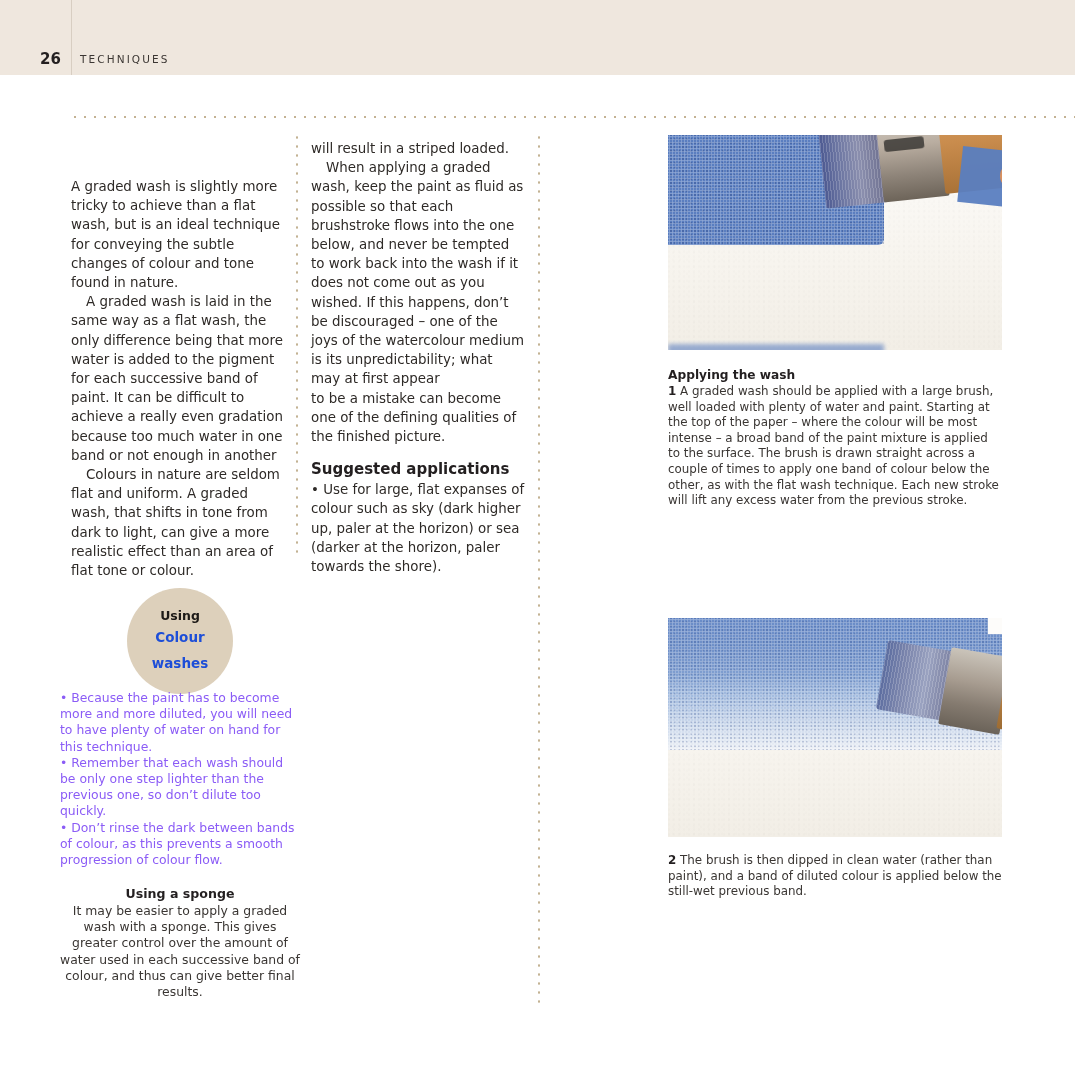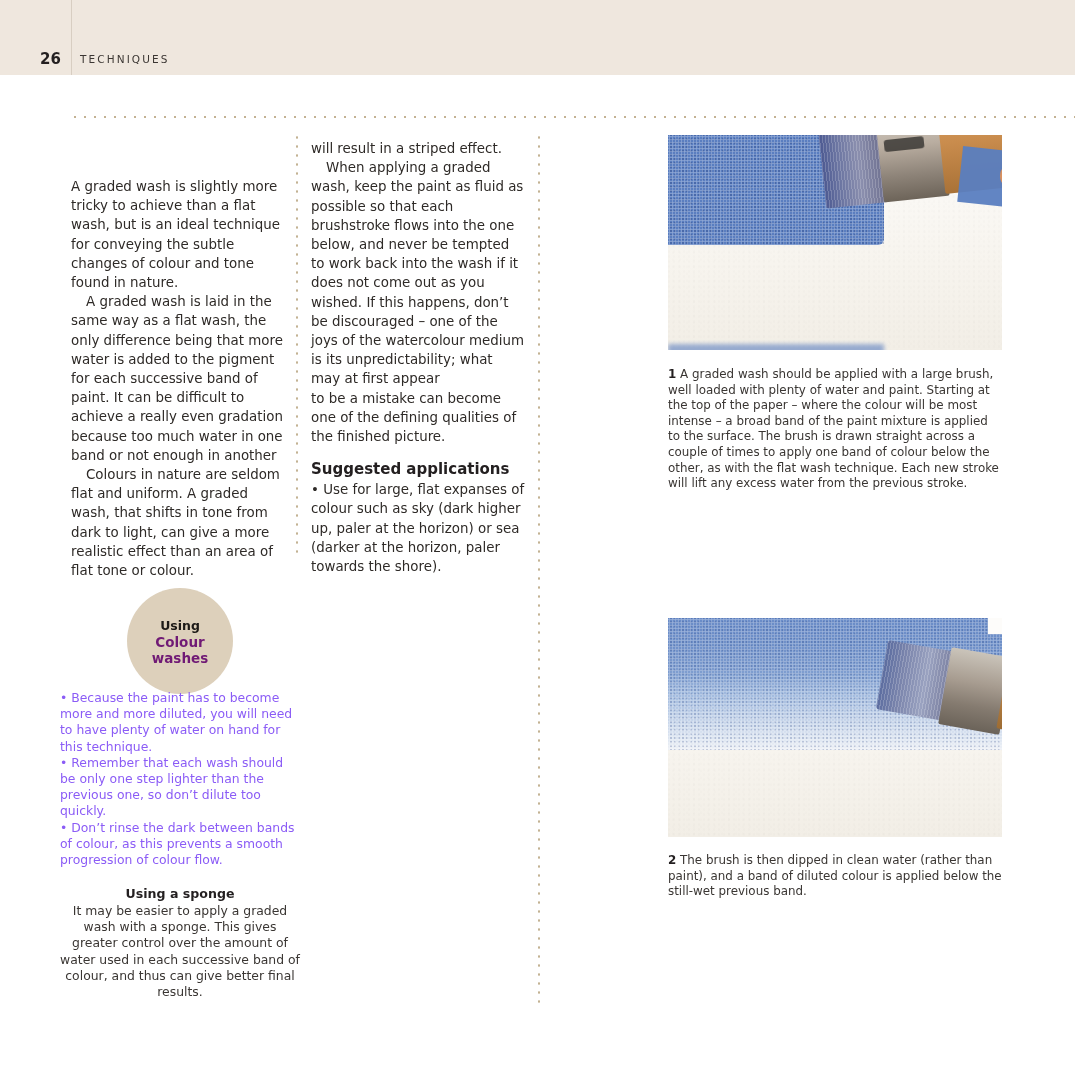--- a/index.html
+++ b/index.html
@@ -70,21 +70,21 @@
   }
 
   
   .tips-circle{
     position:absolute;left:127px;top:588px;width:106px;height:106px;
     border-radius:50%;background:#ddd0bb;
     display:flex;flex-direction:column;align-items:center;justify-content:center;
     text-align:center;
   }
   .tips-circle .t1{font-size:12.5px;font-weight:bold;color:#1d1a17;line-height:17px;}
-  .tips-circle .t2{font-size:13.5px;font-weight:bold;color:#701a75;line-height:16px;}
+  .tips-circle .t2{font-size:13.5px;font-weight:bold;color:#1d4ed8;line-height:26px;}
 
   .tips-body{
     position:absolute;left:60px;top:690px;width:240px;
     font-size:12.4px;line-height:16.2px;color:#8b5cf6;text-align:left;
   }
   .tips-body p{margin:0;}
 
   .sponge-block{
     position:absolute;left:60px;top:885px;width:240px;
     text-align:center;
@@ -239,21 +239,21 @@
   <div class="rule-v col2"></div>
 
 
   <div class="body-col col1">
     <p>A graded wash is slightly more tricky to achieve than a flat wash, but is an ideal technique for conveying the subtle changes of colour and tone found in nature.</p>
     <p class="indent">A graded wash is laid in the same way as a flat wash, the only difference being that more water is added to the pigment for each successive band of paint. It can be difficult to achieve a really even gradation because too much water in one band or not enough in another</p>
     <p class="indent">Colours in nature are seldom flat and uniform. A graded wash, that shifts in tone from dark to light, can give a more realistic effect than an area of flat tone or colour.</p>
   </div>
 
   <div class="body-col col2">
-    <p>will result in a striped effect.</p>
+    <p>will result in a striped loaded.</p>
     <p class="indent">When applying a graded wash, keep the paint as fluid as possible so that each brushstroke flows into the one below, and never be tempted to work back into the wash if it does not come out as you wished. If this happens, don’t be discouraged – one of the joys of the watercolour medium is its unpredictability; what may at first appear</p>
     <p>to be a mistake can become one of the defining qualities of the finished picture.</p>
     <div class="subhead">Suggested applications</div>
     <p>• Use for large, flat expanses of colour such as sky (dark higher up, paler at the horizon) or sea (darker at the horizon, paler towards the shore).</p>
   </div>
 
   <div class="tips-circle">
     <div class="t1">Using</div>
     <div class="t2">Colour washes</div>
   </div>
@@ -279,20 +279,21 @@
     <div class="brush1">
       <div class="bristles1"></div>
       <div class="ferrule1"></div>
       <div class="handle1"></div>
     </div>
     <div class="wash1-right"></div>
     <div class="thumb1"></div>
   </div>
 
   <div class="caption caption1">
+    <div class="cap-title">Applying the wash</div>
     <p><span class="num">1</span><span> A graded wash should be applied with a large brush, well loaded with plenty of water and paint. Starting at the top of the paper – where the colour will be most intense – a broad band of the paint mixture is applied to the surface. The brush is drawn straight across a couple of times to apply one band of colour below the other, as with the flat wash technique. Each new stroke will lift any excess water from the previous stroke.</span></p>
   </div>
 
   <div class="photo photo2">
     <div class="paper-bg"></div>
     <div class="grain"></div>
     <div class="wash2"></div>
     <div class="wash2-tex"></div>
     <div class="wash2-white"></div>
     <div class="brush2">

